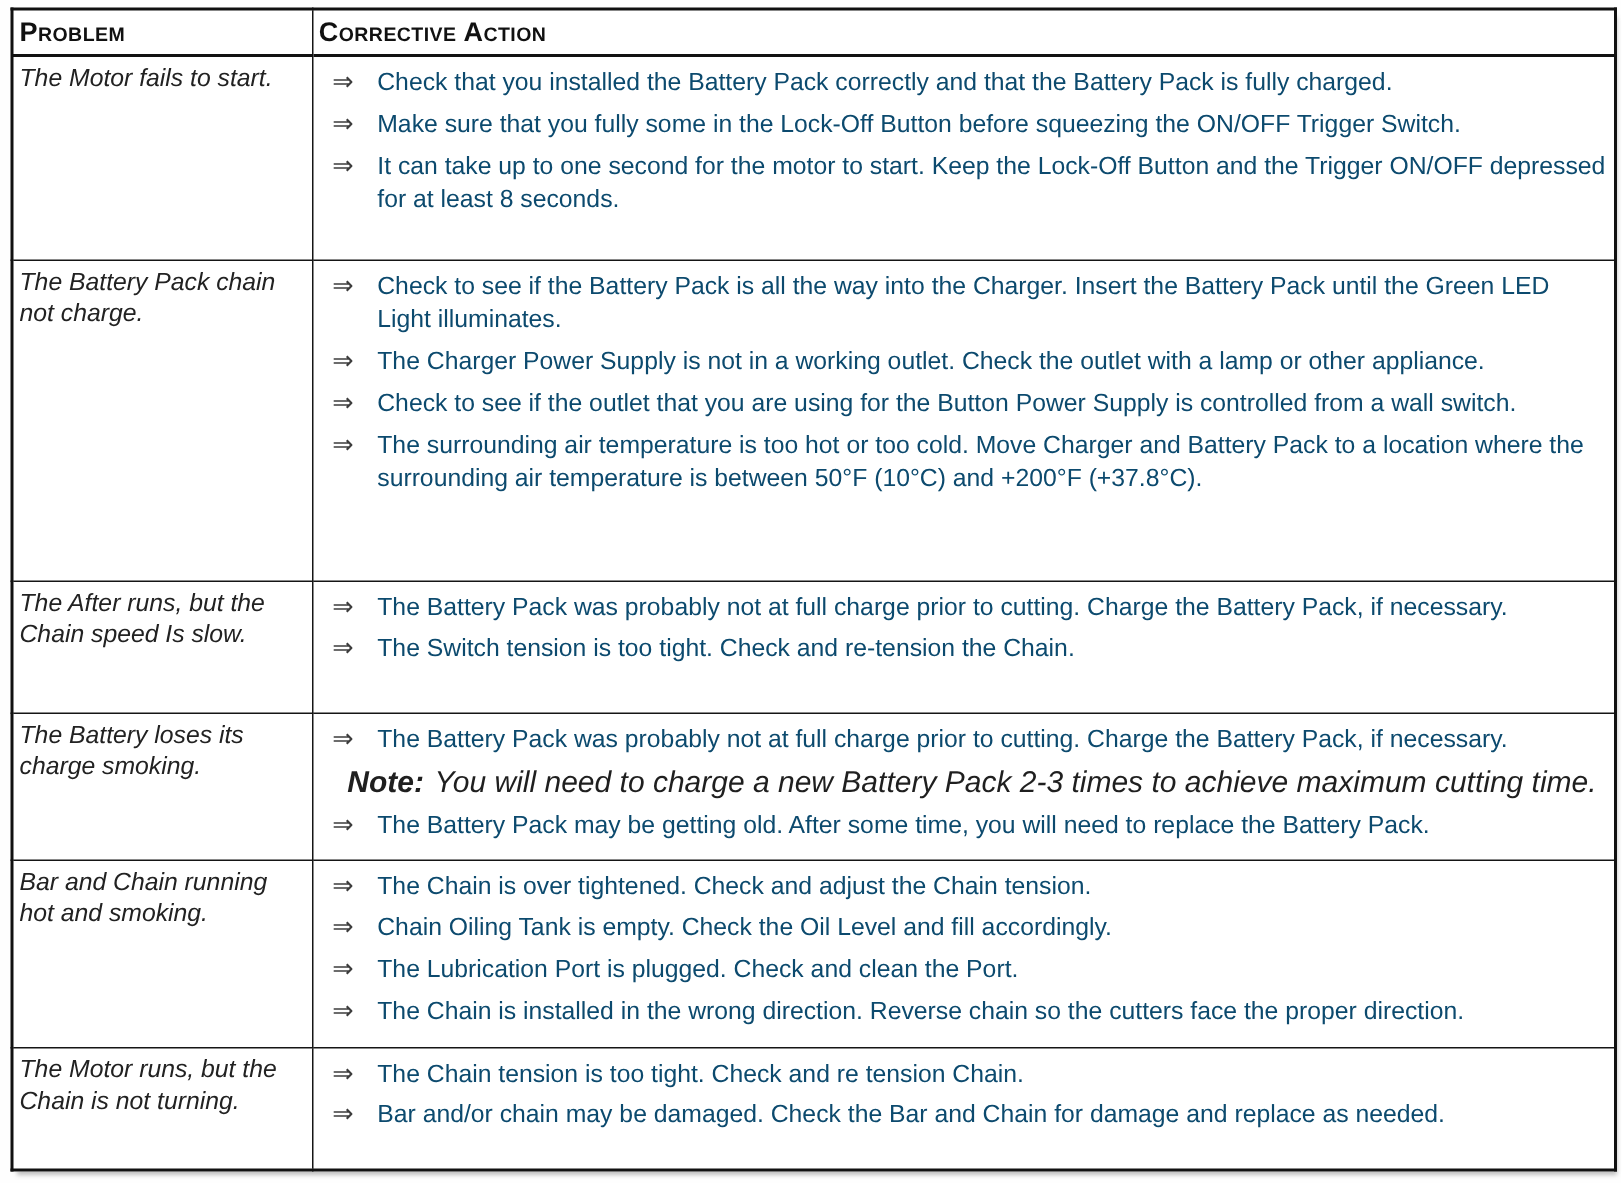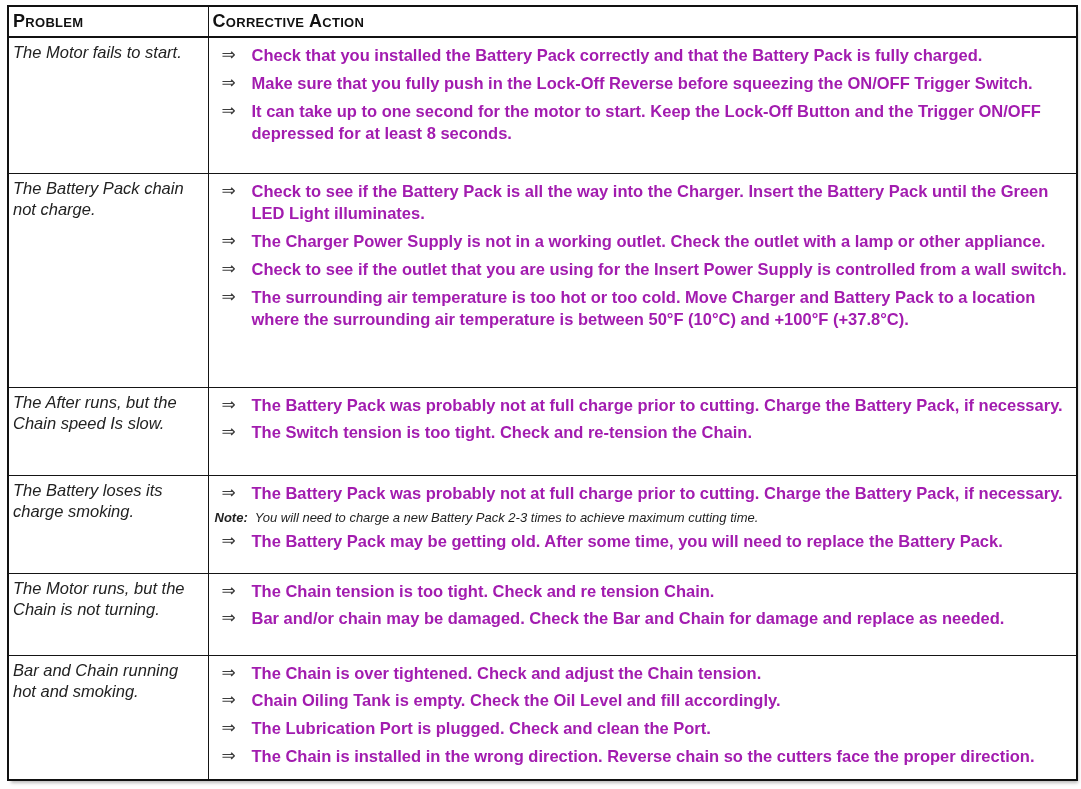--- a/index.html
+++ b/index.html
@@ -71,26 +71,25 @@
   .arrow {
     flex: 0 0 30px;
     margin-left: 9px;
     color: #3d3d3d;
     font-size: 17px;
     line-height: 1.3;
     text-align: left;
   }
   .action-text {
     flex: 1 1 auto;
-    color: #a21caf;
-    font-weight: bold;
+    color: #0c4a6e;
   }
   .note-line {
-    margin: 2px 0 3px 2px;
-    font-size: 13px;
+    margin: 2px 0 3px 19px;
+    font-size: 20px;
     line-height: 1.35;
     font-style: italic;
   }
   .note-label {
     font-weight: bold;
     font-style: italic;
     margin-right: 7px;
   }
 </style>
 </head>
@@ -113,21 +112,21 @@
           <td class="problem-cell">
             <div class="problem-text">The Motor fails to start.</div>
           </td>
           <td class="actions-cell">
             <div class="action-item">
               <span class="arrow">⇒</span>
               <span class="action-text">Check that you installed the Battery Pack correctly and that the Battery Pack is fully charged.</span>
             </div>
             <div class="action-item">
               <span class="arrow">⇒</span>
-              <span class="action-text">Make sure that you fully push in the Lock-Off Reverse before squeezing the ON/OFF Trigger Switch.</span>
+              <span class="action-text">Make sure that you fully some in the Lock-Off Button before squeezing the ON/OFF Trigger Switch.</span>
             </div>
             <div class="action-item">
               <span class="arrow">⇒</span>
               <span class="action-text">It can take up to one second for the motor to start. Keep the Lock-Off Button and the Trigger ON/OFF depressed for at least 8 seconds.</span>
             </div>
           </td>
         </tr>
         <tr style="height: 214px;">
           <td class="problem-cell">
             <div class="problem-text">The Battery Pack chain not charge.</div>
@@ -136,25 +135,25 @@
             <div class="action-item">
               <span class="arrow">⇒</span>
               <span class="action-text">Check to see if the Battery Pack is all the way into the Charger.  Insert the Battery Pack until the Green LED Light illuminates.</span>
             </div>
             <div class="action-item">
               <span class="arrow">⇒</span>
               <span class="action-text">The Charger Power Supply is not in a working outlet.  Check the outlet with a lamp or other appliance.</span>
             </div>
             <div class="action-item">
               <span class="arrow">⇒</span>
-              <span class="action-text">Check to see if the outlet that you are using for the Insert Power Supply is controlled from a wall switch.</span>
-            </div>
-            <div class="action-item">
-              <span class="arrow">⇒</span>
-              <span class="action-text">The surrounding air temperature is too hot or too cold.  Move Charger and Battery Pack to a location where the surrounding air temperature is between 50°F (10°C) and +100°F (+37.8°C).</span>
+              <span class="action-text">Check to see if the outlet that you are using for the Button Power Supply is controlled from a wall switch.</span>
+            </div>
+            <div class="action-item">
+              <span class="arrow">⇒</span>
+              <span class="action-text">The surrounding air temperature is too hot or too cold.  Move Charger and Battery Pack to a location where the surrounding air temperature is between 50°F (10°C) and +200°F (+37.8°C).</span>
             </div>
           </td>
         </tr>
         <tr style="height: 88px;">
           <td class="problem-cell">
             <div class="problem-text">The After runs, but the Chain speed Is slow.</div>
           </td>
           <td class="actions-cell">
             <div class="action-item">
               <span class="arrow">⇒</span>
@@ -175,53 +174,53 @@
               <span class="arrow">⇒</span>
               <span class="action-text">The Battery Pack was probably not at full charge prior to cutting.  Charge the Battery Pack, if necessary.</span>
             </div>
             <div class="note-line"><span class="note-label">Note:</span><span>You will need to charge a new Battery Pack 2-3 times to achieve maximum cutting time.</span></div>
             <div class="action-item">
               <span class="arrow">⇒</span>
               <span class="action-text">The Battery Pack may be getting old.  After some time, you will need to replace the Battery Pack.</span>
             </div>
           </td>
         </tr>
+        <tr style="height: 125px;">
+          <td class="problem-cell">
+            <div class="problem-text">Bar and Chain running hot and smoking.</div>
+          </td>
+          <td class="actions-cell">
+            <div class="action-item">
+              <span class="arrow">⇒</span>
+              <span class="action-text">The Chain is over tightened.  Check and adjust the Chain tension.</span>
+            </div>
+            <div class="action-item">
+              <span class="arrow">⇒</span>
+              <span class="action-text">Chain Oiling Tank is empty.  Check the Oil Level and fill accordingly.</span>
+            </div>
+            <div class="action-item">
+              <span class="arrow">⇒</span>
+              <span class="action-text">The Lubrication Port is plugged.  Check and clean the Port.</span>
+            </div>
+            <div class="action-item">
+              <span class="arrow">⇒</span>
+              <span class="action-text">The Chain is installed in the wrong direction. Reverse chain so the cutters face the proper direction.</span>
+            </div>
+          </td>
+        </tr>
         <tr style="height: 82px;">
           <td class="problem-cell">
             <div class="problem-text">The Motor runs, but the Chain is not turning.</div>
           </td>
           <td class="actions-cell">
             <div class="action-item">
               <span class="arrow">⇒</span>
               <span class="action-text">The Chain tension is too tight.  Check and re tension Chain.</span>
             </div>
             <div class="action-item">
               <span class="arrow">⇒</span>
               <span class="action-text">Bar and/or chain may be damaged.  Check the Bar and Chain for damage and replace as needed.</span>
-            </div>
-          </td>
-        </tr>
-        <tr style="height: 125px;">
-          <td class="problem-cell">
-            <div class="problem-text">Bar and Chain running hot and smoking.</div>
-          </td>
-          <td class="actions-cell">
-            <div class="action-item">
-              <span class="arrow">⇒</span>
-              <span class="action-text">The Chain is over tightened.  Check and adjust the Chain tension.</span>
-            </div>
-            <div class="action-item">
-              <span class="arrow">⇒</span>
-              <span class="action-text">Chain Oiling Tank is empty.  Check the Oil Level and fill accordingly.</span>
-            </div>
-            <div class="action-item">
-              <span class="arrow">⇒</span>
-              <span class="action-text">The Lubrication Port is plugged.  Check and clean the Port.</span>
-            </div>
-            <div class="action-item">
-              <span class="arrow">⇒</span>
-              <span class="action-text">The Chain is installed in the wrong direction. Reverse chain so the cutters face the proper direction.</span>
             </div>
           </td>
         </tr>
       </tbody>
   </table>
 </div>
 
 </body></html>

